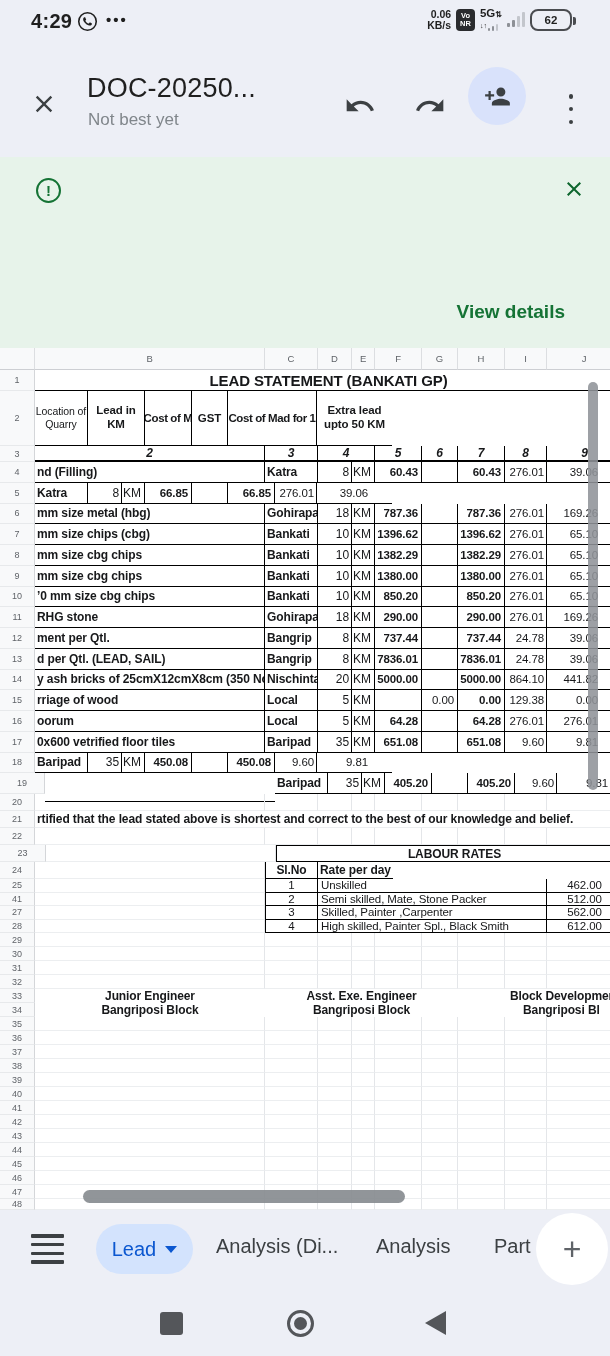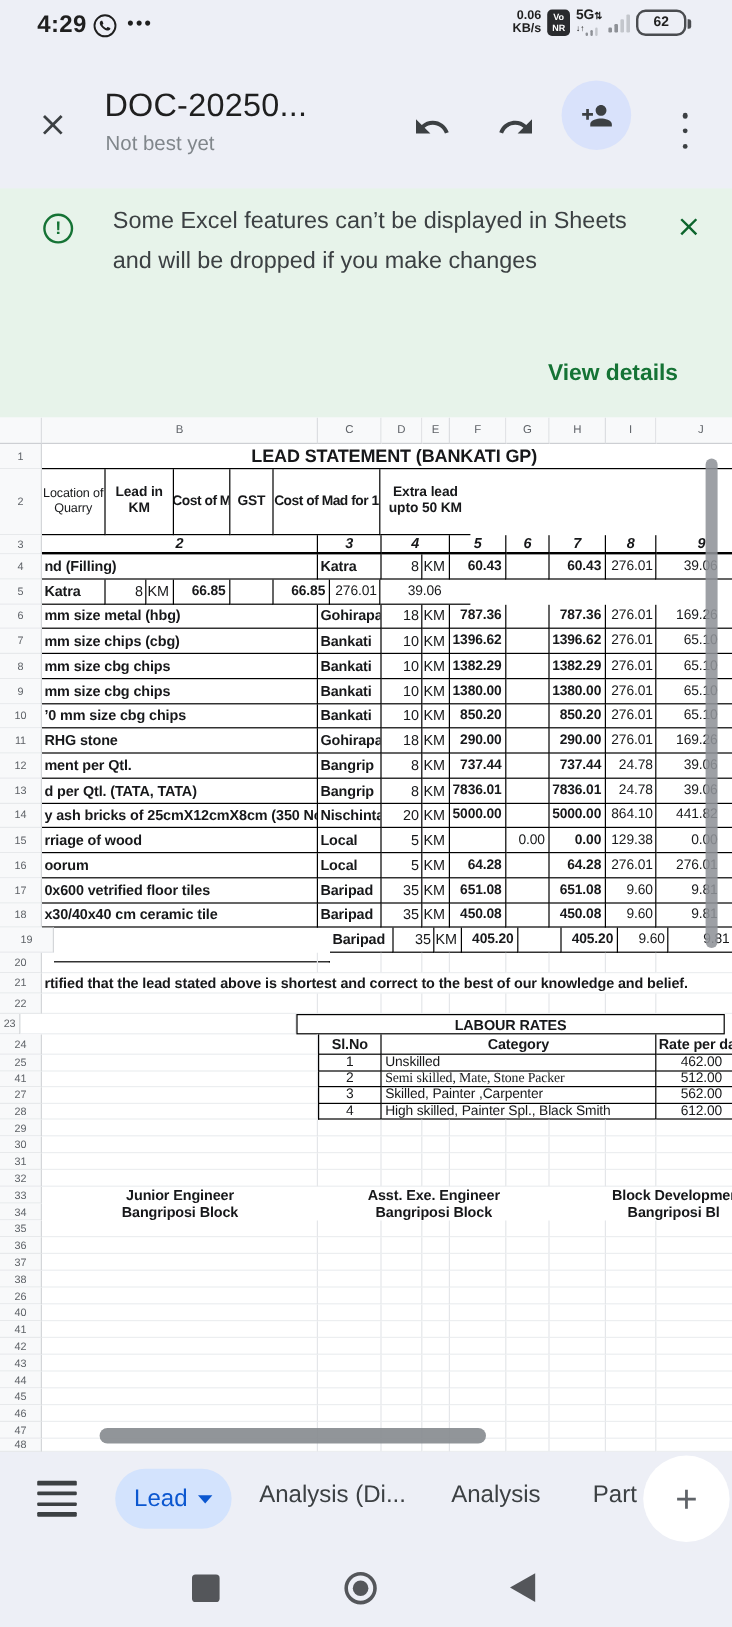--- a/index.html
+++ b/index.html
@@ -150,21 +150,20 @@
         <i></i>
         <i></i>
         <i></i>
       </span>
   </div>
 
   <div class="banner">
     <span class="bn-icon">
         <span>!</span>
       </span>
-    <div class="bn-msg">Some Excel features can’t be displayed in Sheets and will be dropped if you make changes</div>
     <span class="bn-close">
       <svg width="24" height="24" viewBox="0 0 24 24">
           <path fill="#0d652d" d="M19 6.41L17.59 5 12 10.59 6.41 5 5 6.41 10.59 12 5 17.59 6.41 19 12 13.41 17.59 19 19 17.59 13.41 12z"></path>
         </svg>
     </span>
     <span class="bn-action">View details</span>
   </div>
 
   <div class="sheet">
     <div id="grid">
@@ -306,21 +305,21 @@
           <div class="cell bk ar pr2" style="width: 34px;">8</div>
           <div class="cell bk pl1" style="width: 23px;">KM</div>
           <div class="cell bk b ar pr3 f115" style="width: 47px;">737.44</div>
           <div class="cell bk ar pr3 f115" style="width: 36px;"></div>
           <div class="cell bk b ar pr3 f115" style="width: 47px;">737.44</div>
           <div class="cell bk ar pr2 f115" style="width: 42px;">24.78</div>
           <div class="cell bkb ar prj f115" style="width: 75px;">39.06</div>
         </div>
         <div class="row" style="height: 20.75px;">
           <div class="cell gut" style="width: 35px;">13</div>
-          <div class="cell bk b pl2" style="width: 230px;">d per Qtl. (TATA, TATA)</div>
+          <div class="cell bk b pl2" style="width: 230px;">d per Qtl. (LEAD, SAIL)</div>
           <div class="cell bk b pl2" style="width: 53px;">Bangrip</div>
           <div class="cell bk ar pr2" style="width: 34px;">8</div>
           <div class="cell bk pl1" style="width: 23px;">KM</div>
           <div class="cell bk b ar pr3 f115" style="width: 47px;">7836.01</div>
           <div class="cell bk ar pr3 f115" style="width: 36px;"></div>
           <div class="cell bk b ar pr3 f115" style="width: 47px;">7836.01</div>
           <div class="cell bk ar pr2 f115" style="width: 42px;">24.78</div>
           <div class="cell bkb ar prj f115" style="width: 75px;">39.06</div>
         </div>
         <div class="row" style="height: 20.75px;">
@@ -366,21 +365,20 @@
           <div class="cell bk ar pr2" style="width: 34px;">35</div>
           <div class="cell bk pl1" style="width: 23px;">KM</div>
           <div class="cell bk b ar pr3 f115" style="width: 47px;">651.08</div>
           <div class="cell bk ar pr3 f115" style="width: 36px;"></div>
           <div class="cell bk b ar pr3 f115" style="width: 47px;">651.08</div>
           <div class="cell bk ar pr2 f115" style="width: 42px;">9.60</div>
           <div class="cell bkb ar prj f115" style="width: 75px;">9.81</div>
         </div>
         <div class="row" style="height: 20.75px;">
           <div class="cell gut" style="width: 35px;">18</div>
-          <div class="cell bk b pl2" style="width: 230px;">x30/40x40 cm ceramic tile</div>
           <div class="cell bk b pl2" style="width: 53px;">Baripad</div>
           <div class="cell bk ar pr2" style="width: 34px;">35</div>
           <div class="cell bk pl1" style="width: 23px;">KM</div>
           <div class="cell bk b ar pr3 f115" style="width: 47px;">450.08</div>
           <div class="cell bk ar pr3 f115" style="width: 36px;"></div>
           <div class="cell bk b ar pr3 f115" style="width: 47px;">450.08</div>
           <div class="cell bk ar pr2 f115" style="width: 42px;">9.60</div>
           <div class="cell bkb ar prj f115" style="width: 75px;">9.81</div>
         </div>
         <div class="row" style="height: 20.75px;">
@@ -417,43 +415,42 @@
           <div class="cell gl" style="width: 53px;"></div>
           <div class="cell gl" style="width: 34px;"></div>
           <div class="cell gl" style="width: 23px;"></div>
           <div class="cell gl" style="width: 47px;"></div>
           <div class="cell gl" style="width: 36px;"></div>
           <div class="cell gl" style="width: 47px;"></div>
           <div class="cell gl" style="width: 42px;"></div>
           <div class="cell gl" style="width: 75px;"></div>
         </div>
         <div class="row" style="height: 17px;">
-          <div class="cell gut" style="width: 17px; text-align: right;">23</div>
+          <div class="cell gut" style="width: 46px; text-align: right;">23</div>
           <div class="cell gl" style="width: 230px;"></div>
           <div class="cell bk bl bt ac b" style="width: 357px;">LABOUR  RATES</div>
         </div>
         <div class="row" style="height: 17px;">
           <div class="cell gut" style="width: 35px;">24</div>
           <div class="cell gl" style="width: 230px;"></div>
           <div class="cell bk bl ac b" style="width: 53px;">Sl.No</div>
-          <div class="cell bk ac b" style="width: 229px;">Category</div>
           <div class="cell bkb b pl2" style="width: 75px;">Rate per day</div>
         </div>
         <div class="row" style="height: 13.5px;">
           <div class="cell gut" style="width: 35px;">25</div>
           <div class="cell gl" style="width: 230px;"></div>
           <div class="cell bk bl ac f11" style="width: 53px;">1</div>
           <div class="cell bk pl3 f11" style="width: 229px;">Unskilled</div>
           <div class="cell bkb ac f11" style="width: 75px;">462.00</div>
         </div>
         <div class="row" style="height: 13.5px;">
           <div class="cell gut" style="width: 35px;">41</div>
           <div class="cell gl" style="width: 230px;"></div>
           <div class="cell bk bl ac f11" style="width: 53px;">2</div>
-          <div class="cell bk pl3 f11" style="width: 229px; font-family: Liberation Serif, serif;">Semi skilled, Mate, Stone Packer</div>
+          <div class="cell bk pl3 f11" style="width: 229px;">Semi skilled, Mate, Stone Packer</div>
           <div class="cell bkb ac f11" style="width: 75px;">512.00</div>
         </div>
         <div class="row" style="height: 13.5px;">
           <div class="cell gut" style="width: 35px;">27</div>
           <div class="cell gl" style="width: 230px;"></div>
           <div class="cell bk bl ac f11" style="width: 53px;">3</div>
           <div class="cell bk pl3 f11" style="width: 229px;">Skilled, Painter ,Carpenter</div>
           <div class="cell bkb ac f11" style="width: 75px;">562.00</div>
         </div>
         <div class="row" style="height: 13.5px;">
@@ -567,21 +564,21 @@
           <div class="cell gl" style="width: 53px;"></div>
           <div class="cell gl" style="width: 34px;"></div>
           <div class="cell gl" style="width: 23px;"></div>
           <div class="cell gl" style="width: 47px;"></div>
           <div class="cell gl" style="width: 36px;"></div>
           <div class="cell gl" style="width: 47px;"></div>
           <div class="cell gl" style="width: 42px;"></div>
           <div class="cell gl" style="width: 75px;"></div>
         </div>
         <div class="row" style="height: 14px;">
-          <div class="cell gut" style="width: 35px;">26</div>
+          <div class="cell gut" style="width: 35px;">39</div>
           <div class="cell gl" style="width: 230px;"></div>
           <div class="cell gl" style="width: 53px;"></div>
           <div class="cell gl" style="width: 34px;"></div>
           <div class="cell gl" style="width: 23px;"></div>
           <div class="cell gl" style="width: 47px;"></div>
           <div class="cell gl" style="width: 36px;"></div>
           <div class="cell gl" style="width: 47px;"></div>
           <div class="cell gl" style="width: 42px;"></div>
           <div class="cell gl" style="width: 75px;"></div>
         </div>

